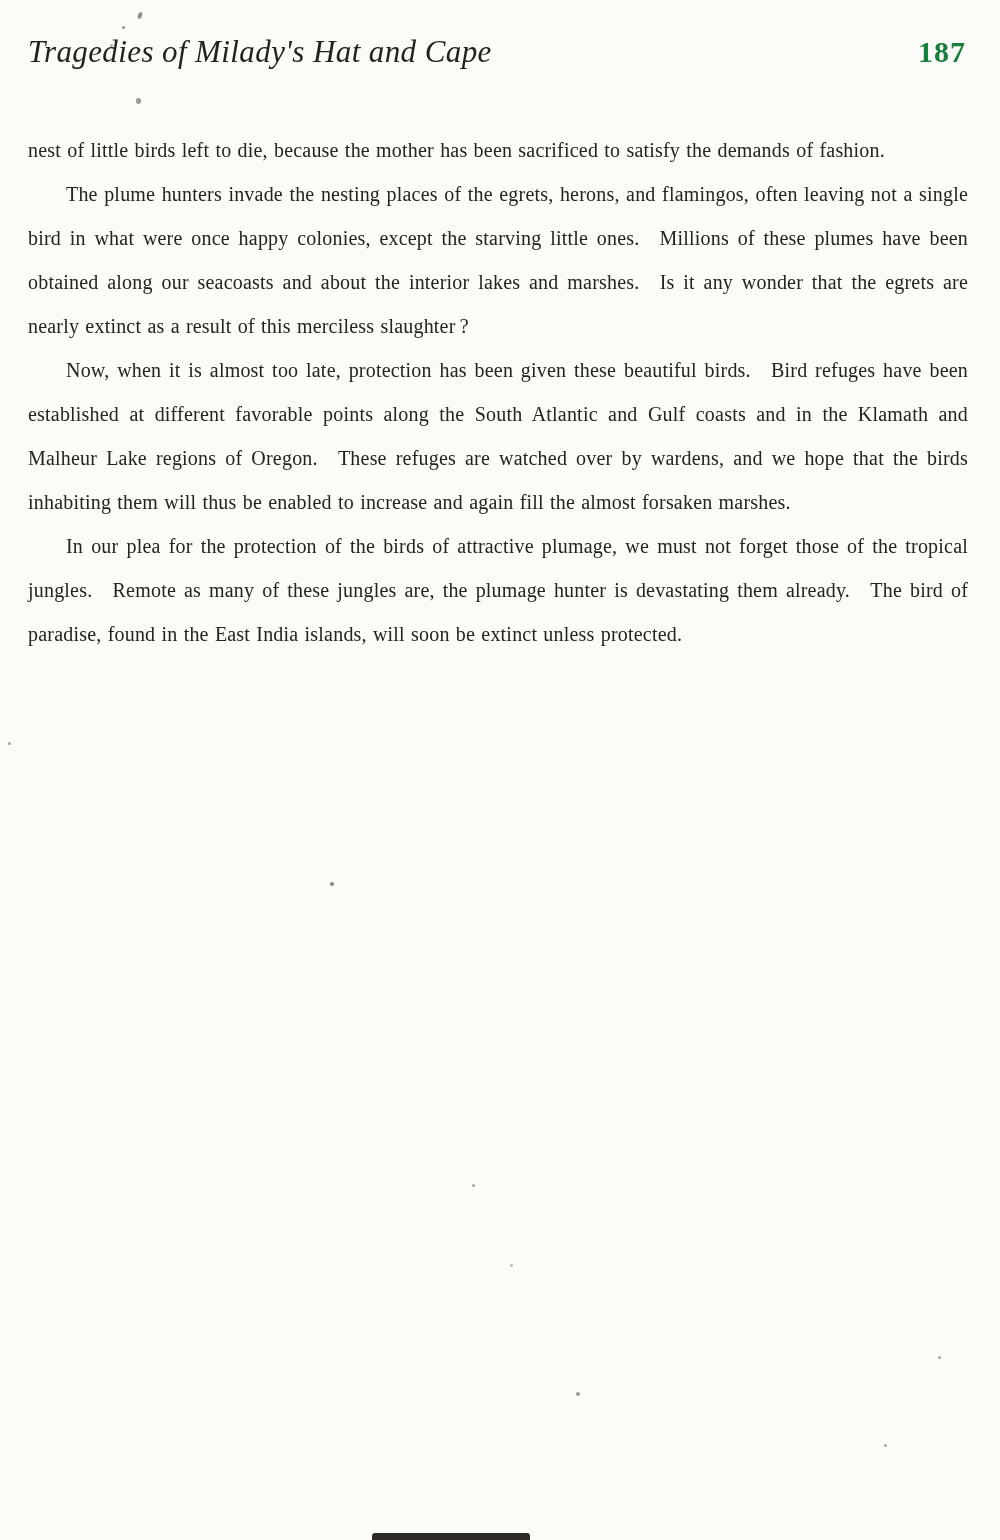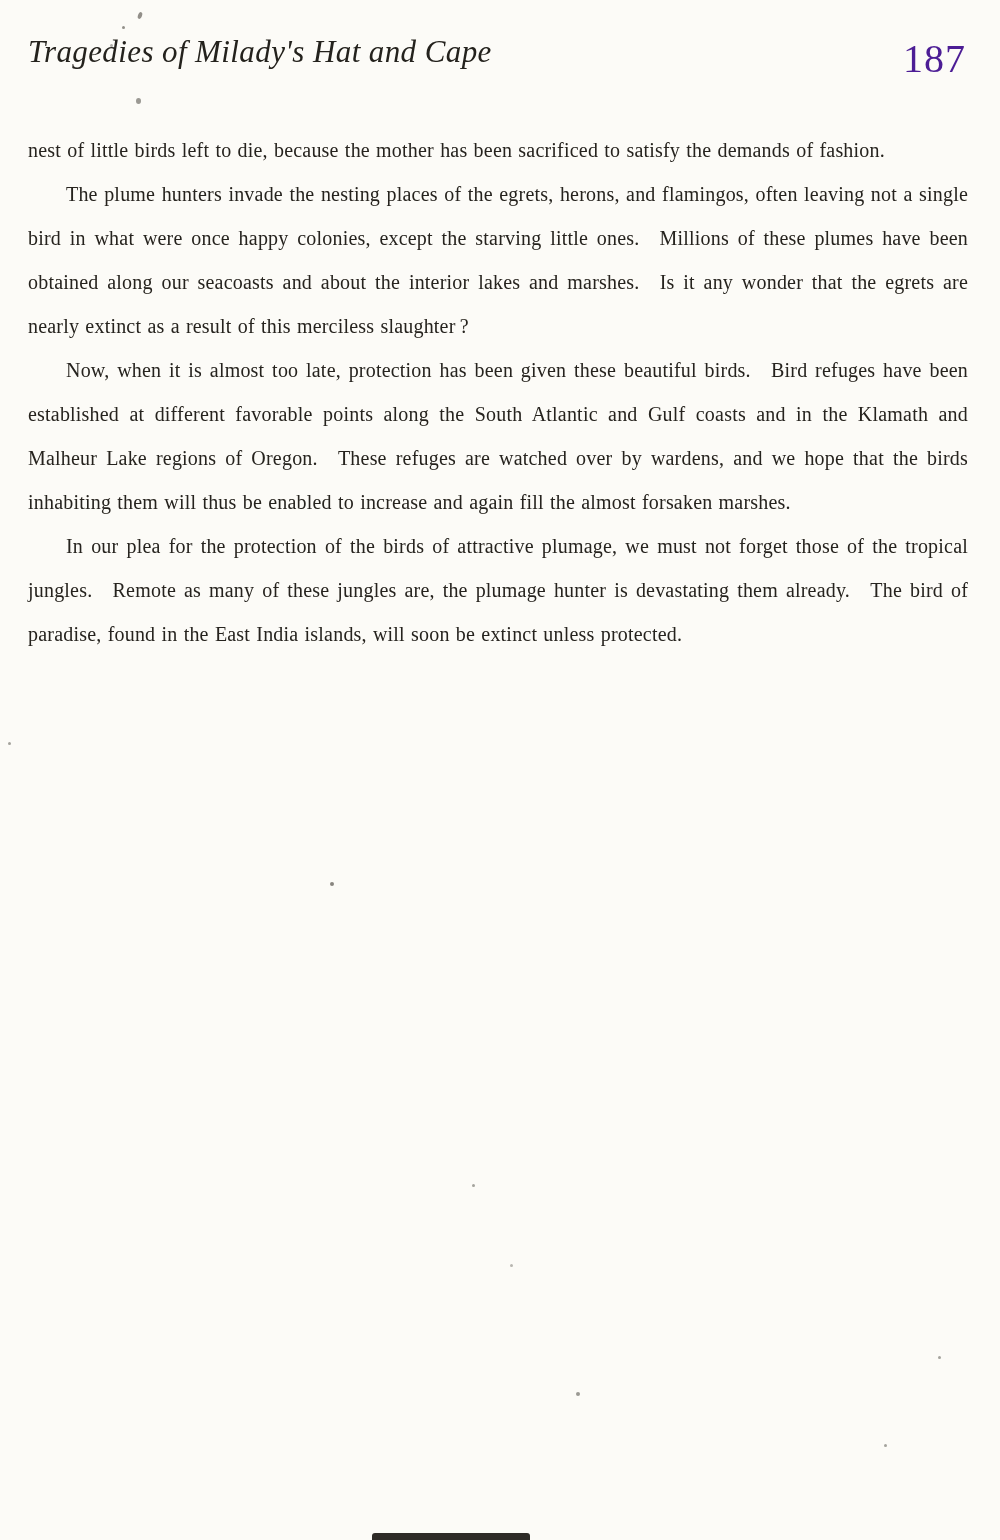--- a/index.html
+++ b/index.html
@@ -34,24 +34,25 @@
     text-align: left;
     font-style: italic;
     font-size: 31px;
     letter-spacing: 0.4px;
     color: #24221d;
   }
   .page-number {
     position: absolute;
     right: 2px;
     top: 1px;
-    font-size: 40px;
+    font-size: 30px;
     font-style: normal;
     letter-spacing: 1px;
-    color: #4c1d95;
+    color: #15803d;
+    font-weight: bold;
   }
 
   
   .body-text {
     margin-top: 48px;
   }
   .body-text p {
     font-size: 20px;
     line-height: 44px;
     text-align: justify;

